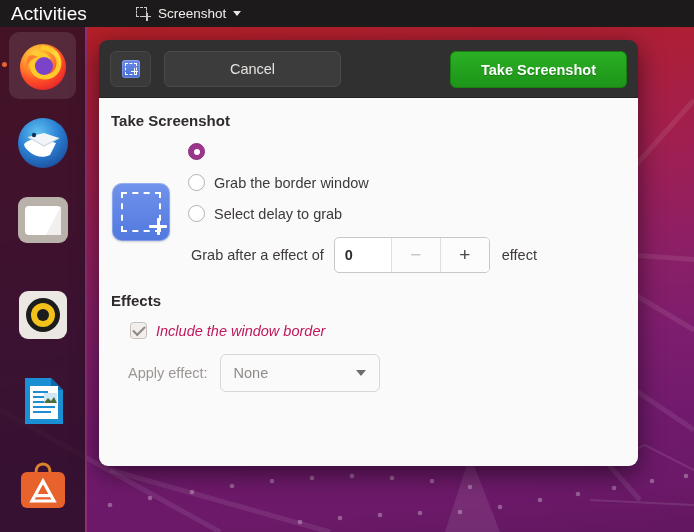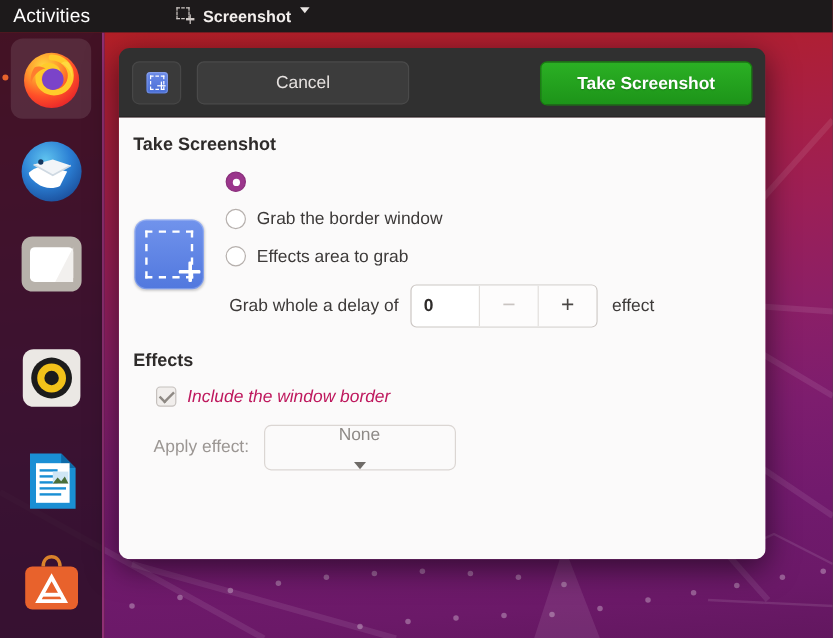--- a/index.html
+++ b/index.html
@@ -17,25 +17,25 @@
   }
   #wallpaper svg{position:absolute;left:0;top:0;}
 
   
   #topbar{
     position:absolute;left:0;top:0;width:694px;height:27px;
     background:#1d1a1b;color:#e8e4e2;
     display:flex;align-items:center;z-index:40;
   }
   #activities{
-    font-size:16px;color:#ffffff;margin-left:11px;letter-spacing:.1px;
+    font-size:19px;color:#ffffff;margin-left:11px;letter-spacing:.1px;
   }
   #appmenu{
-    display:flex;align-items:flex-start;gap:7px;margin-left:72px;
-    font-size:13.5px;color:#f2eeec;font-weight:700;
+    display:flex;align-items:center;gap:7px;margin-left:49px;
+    font-size:13.5px;color:#f2eeec;font-weight:400;
   }
   .mini-shot-icon{display:inline-block;width:15px;height:14px;position:relative;}
   .mini-shot-icon .sq{
     position:absolute;left:0;top:0;width:11px;height:10px;
     border:1.4px dashed #cfc9c6;box-sizing:border-box;
   }
   .mini-shot-icon .pv,.mini-shot-icon .ph{position:absolute;background:#cfc9c6;}
   .mini-shot-icon .pv{left:10.5px;top:6px;width:1.5px;height:8px;}
   .mini-shot-icon .ph{left:7.5px;top:9.3px;width:7.5px;height:1.5px;}
   .tri-down{
@@ -171,21 +171,21 @@
   }
   .check-label{margin-left:9px;font-size:14.5px;color:#3d3a39;}
   .check-label.disabled{color:#be185d;font-style:italic;}
 
   #apply-row{display:flex;align-items:center;height:46px;margin-left:29px;margin-top:4px;}
   #apply-label{font-size:14.5px;color:#9b9693;}
   #effect-select{
     margin-left:12px;width:160px;height:38px;border-radius:6px;
     border:1px solid #dbd6d3;background:#fbfafa;box-sizing:border-box;
     display:flex;align-items:center;justify-content:space-between;padding:0 13px;
-    color:#8e8a87;font-size:14.5px;cursor:pointer;flex-direction:column;
+    color:#8e8a87;font-size:14.5px;cursor:pointer;
   }
   .tri-down-sm{
     width:0;height:0;border-left:5.2px solid transparent;border-right:5.2px solid transparent;
     border-top:6px solid #6f6b68;
   }
 </style>
 </head>
 <body>
 
 <div id="wallpaper">
@@ -350,26 +350,26 @@
     <div style="margin-left:89px;margin-top:7px;">
       <div class="radio-row">
         <span class="radio checked"></span>
       </div>
       <div class="radio-row">
         <span class="radio"></span>
         <span class="radio-label">Grab the border window</span>
       </div>
       <div class="radio-row">
         <span class="radio"></span>
-        <span class="radio-label">Effects area to grab</span>
+        <span class="radio-label">Select delay to grab</span>
       </div>
     </div>
 
     <div id="delay-row">
-      <span id="delay-label">Grab whole a delay of</span>
+      <span id="delay-label">Grab after a effect of</span>
       <div id="spin">
         <div id="spin-value">0</div>
         <div class="spin-btn disabled">−</div>
         <div class="spin-btn">+</div>
       </div>
       <span id="sec-label">effect</span>
     </div>
 
     <div class="section-title" id="eff-title" style="margin-top:18px;">Effects</div>
 

